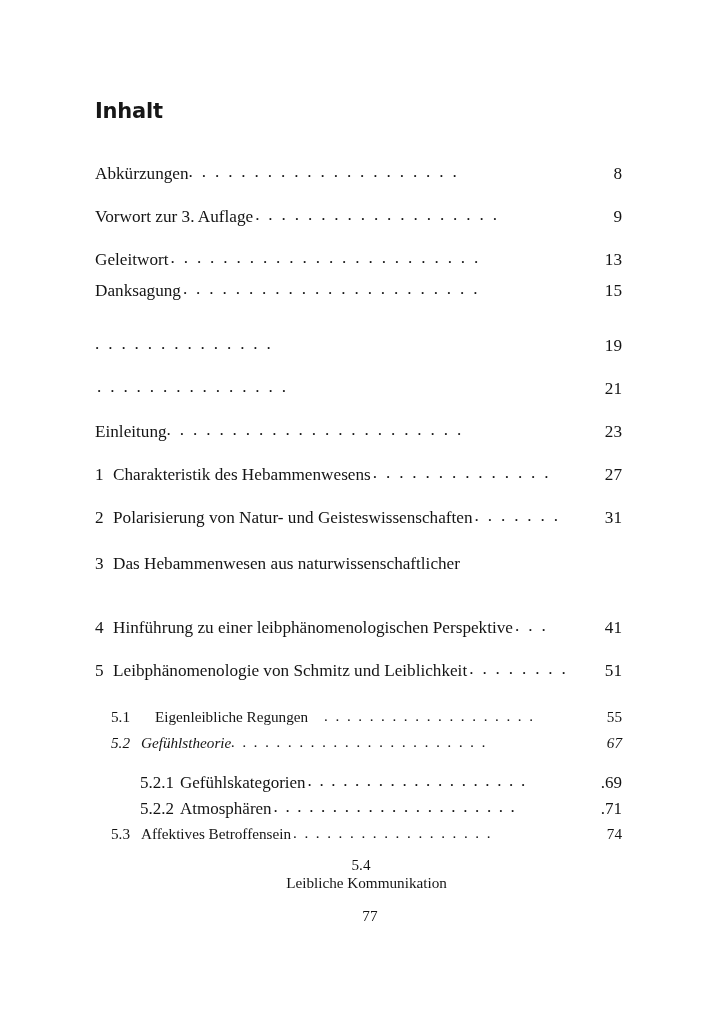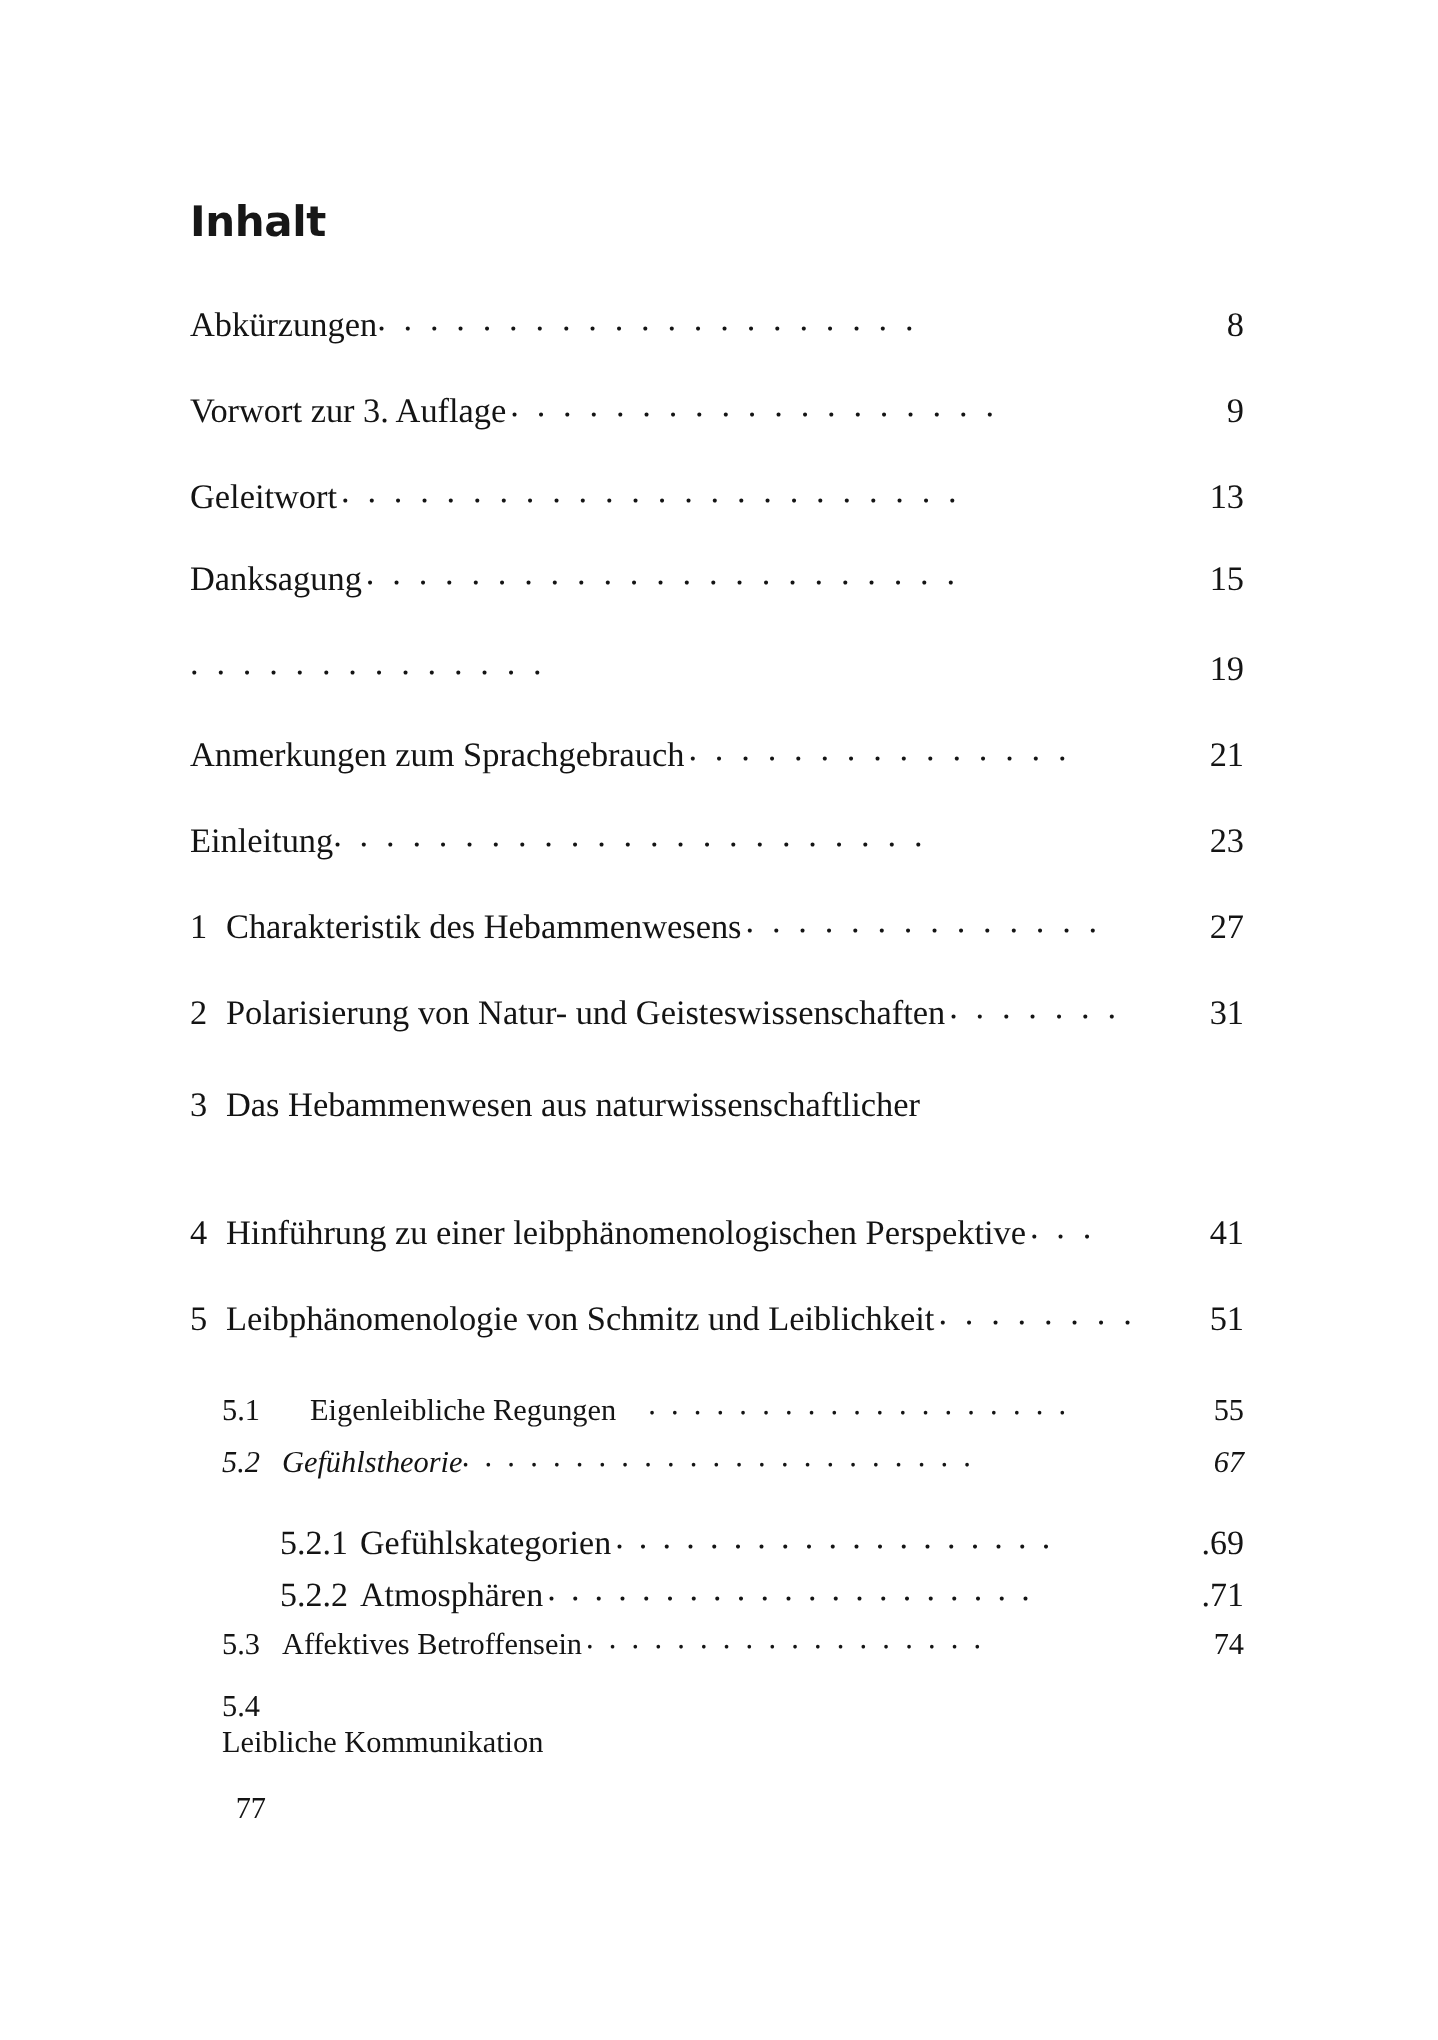--- a/index.html
+++ b/index.html
@@ -28,22 +28,23 @@
   }
   .toc-list {
     position: absolute;
     left: 0;
     top: 0;
     width: 719px;
   }
   .toc-entry {
     position: absolute;
     display: flex;
-    align-items: flex-start;
+    align-items: center;
     white-space: nowrap;
+    margin-top: 11px;
   }
   
   .lvl0 {
     left: 95px;
     width: 527px;
     font-size: 17.2px;
   }
   
   .lvl1 {
     left: 111px;
@@ -150,38 +151,37 @@
         <span class="pageno">9</span>
       </div>
       <div class="toc-entry lvl0" style="top: 239px;">
         <span class="num" style="width: 0px;"></span>
         <span class="label">Geleitwort</span>
         <span class="leader">
           <span class="dots">........................</span>
         </span>
         <span class="pageno">13</span>
       </div>
-      <div class="toc-entry lvl0" style="top: 280px;">
+      <div class="toc-entry lvl0" style="top: 270px;">
         <span class="num" style="width: 0px;"></span>
         <span class="label">Danksagung</span>
         <span class="leader">
           <span class="dots">.......................</span>
         </span>
         <span class="pageno">15</span>
       </div>
       <div class="toc-entry lvl0" style="top: 325px;">
         <span class="num" style="width: 0px;"></span>
         <span class="leader tight">
           <span class="dots">..............</span>
         </span>
         <span class="pageno">19</span>
       </div>
       <div class="toc-entry lvl0" style="top: 368px;">
         <span class="num" style="width: 0px;"></span>
-        <span class="label">Anmerkungen zum Sprachgebrauch</span>
         <span class="leader">
           <span class="dots">...............</span>
         </span>
         <span class="pageno">21</span>
       </div>
       <div class="toc-entry lvl0" style="top: 411px;">
         <span class="num" style="width: 0px;"></span>
         <span class="label">Einleitung</span>
         <span class="leader tight">
           <span class="dots">.......................</span>

